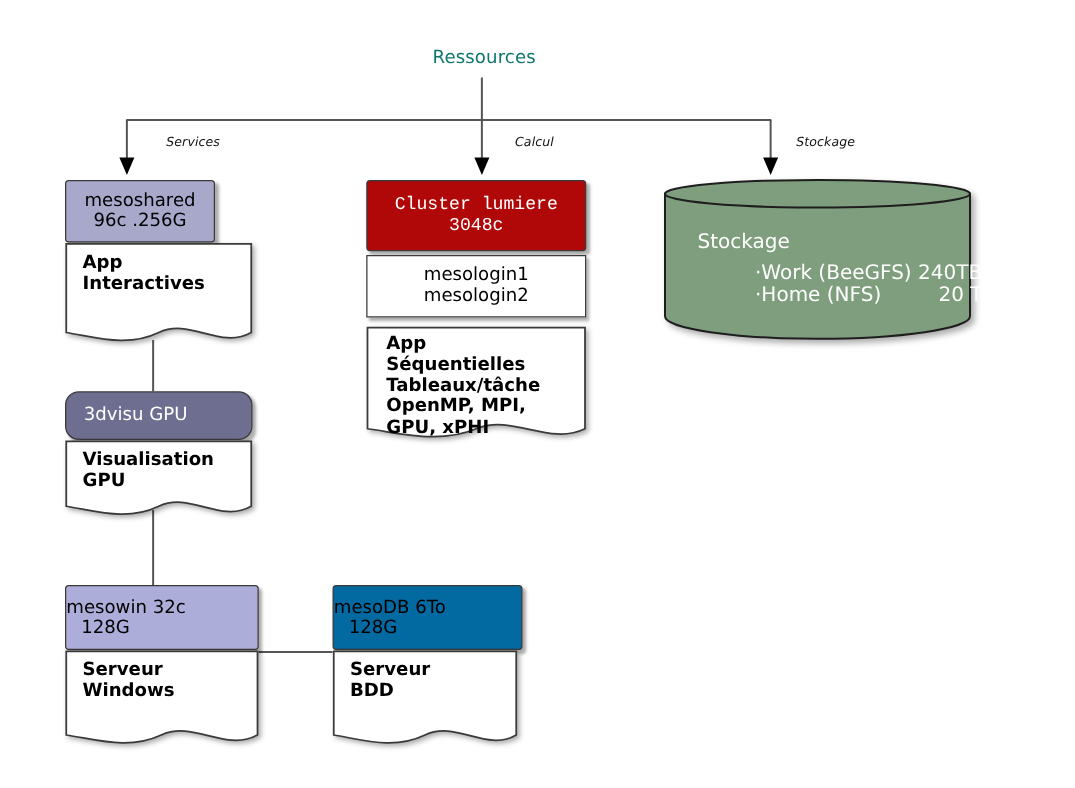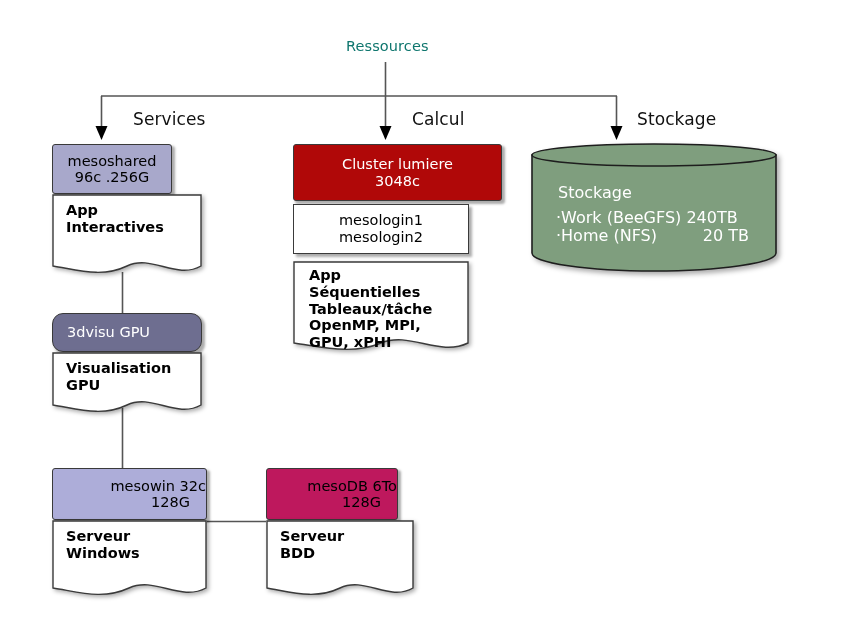--- a/index.html
+++ b/index.html
@@ -29,24 +29,25 @@
     pointer-events: none;
   }
   .shapes-layer {
     position: absolute;
     left: 0; top: 0;
     width: 860px;
     height: 630px;
   }
   .edge-label {
     position: absolute;
-    font-size: 17px;
+    font-size: 10px;
     color: #111111;
     white-space: nowrap;
     letter-spacing: 0.1px;
+    font-style: italic;
   }
   .root-label {
     position: absolute;
     font-size: 14.5px;
     color: #0f766e;
     white-space: nowrap;
     letter-spacing: 0.1px;
   }
   
   .doc-node {
@@ -61,21 +62,21 @@
     display: flex;
     flex-direction: column;
     align-items: center;
     justify-content: center;
     text-align: center;
     line-height: 1.12;
     font-size: 14.5px;
     box-shadow: 2.5px 2.5px 2.5px rgba(0,0,0,0.33);
   }
   .doc-head .l1, .doc-head .l2 { display: block; }
-  .doc-head.right-2nd { align-items: flex-end; padding-left: 28px; }
+  .doc-head.right-2nd { align-items: flex-start; }
   .doc-head.right-2nd .l1 { text-align: center; }
   .doc-head.right-2nd .l2 { text-align: right; padding-right: 16px; margin-left: 12px; }
   .doc-body-wrap {
     position: absolute;
     left: 0;
     font-weight: bold;
   }
   .doc-body-svg {
     position: absolute;
     left: 0; top: 0;
@@ -122,21 +123,21 @@
     color: #ffffff;
   }
   .cyl-list {
     position: absolute;
     left: 26px;
     top: 68px;
     font-size: 16px;
     line-height: 1.12;
     color: #ffffff;
   }
-  .cyl-list .row { display: block; white-space: pre; }
+  .cyl-list .row { display: block; white-space: pre; margin-left: 48px; }
 </style>
 </head>
 <body>
 
 <div id="canvas">
 
   <svg class="lines-layer" width="860" height="630" viewBox="0 0 860 630">
 
     <line x1="385.5" y1="62" x2="385.5" y2="96" stroke="#555555" stroke-width="1.6"></line>
 
@@ -200,35 +201,35 @@
       <div class="doc-body-wrap" style="top:52px; width:155px; height:78px;">
         <svg class="doc-body-svg" width="161" height="86" viewBox="0 0 161 86">
           <path d="M1,1 L154,1 L154,68 C128,82 103,56 77,68 C51,80 27,72 1,68 Z" fill="#ffffff" stroke="#3a3a3a" stroke-width="1.4" style="filter:drop-shadow(2.5px 2.5px 2px rgba(0,0,0,0.33));"></path>
         </svg>
         <div class="doc-body-text">Serveur
 Windows</div>
       </div>
     </div>
 
     <div class="doc-node" style="left:266px; top:468px; width:148px; height:130px;">
-      <div class="doc-head right-2nd" style="width:132px; height:52px; background:#be185d; color:#000000;">
+      <div class="doc-head right-2nd" style="width:152px; height:52px; background:#0369a1; color:#000000;">
         <span class="l1">mesoDB 6To</span>
         <span class="l2">128G</span>
       </div>
       <div class="doc-body-wrap" style="top:52px; width:148px; height:78px;">
         <svg class="doc-body-svg" width="154" height="86" viewBox="0 0 154 86">
           <path d="M1,1 L147,1 L147,68 C123,82 99,56 74,68 C49,80 25,72 1,68 Z" fill="#ffffff" stroke="#3a3a3a" stroke-width="1.4" style="filter:drop-shadow(2.5px 2.5px 2px rgba(0,0,0,0.33));"></path>
         </svg>
         <div class="doc-body-text">Serveur
 BDD</div>
       </div>
     </div>
 
     <div class="doc-node" style="left:293px; top:144px; width:176px; height:60px;">
-      <div class="doc-head" style="width:209px; height:57px; background:#b00808; color:#ffffff;">
+      <div class="doc-head" style="width:176px; height:57px; background:#b00808; color:#ffffff;font-family:Liberation Mono, monospace;">
         <span class="l1">Cluster lumiere</span>
         <span class="l2">3048c</span>
       </div>
     </div>
 
     <div class="plain-box" style="left:293px; top:204px; width:176px; height:50px;">mesologin1
 mesologin2</div>
 
     <div class="doc-node" style="left:293px; top:261px; width:176px; height:92px;">
       <div class="doc-body-wrap" style="top:0; width:176px; height:92px;">

